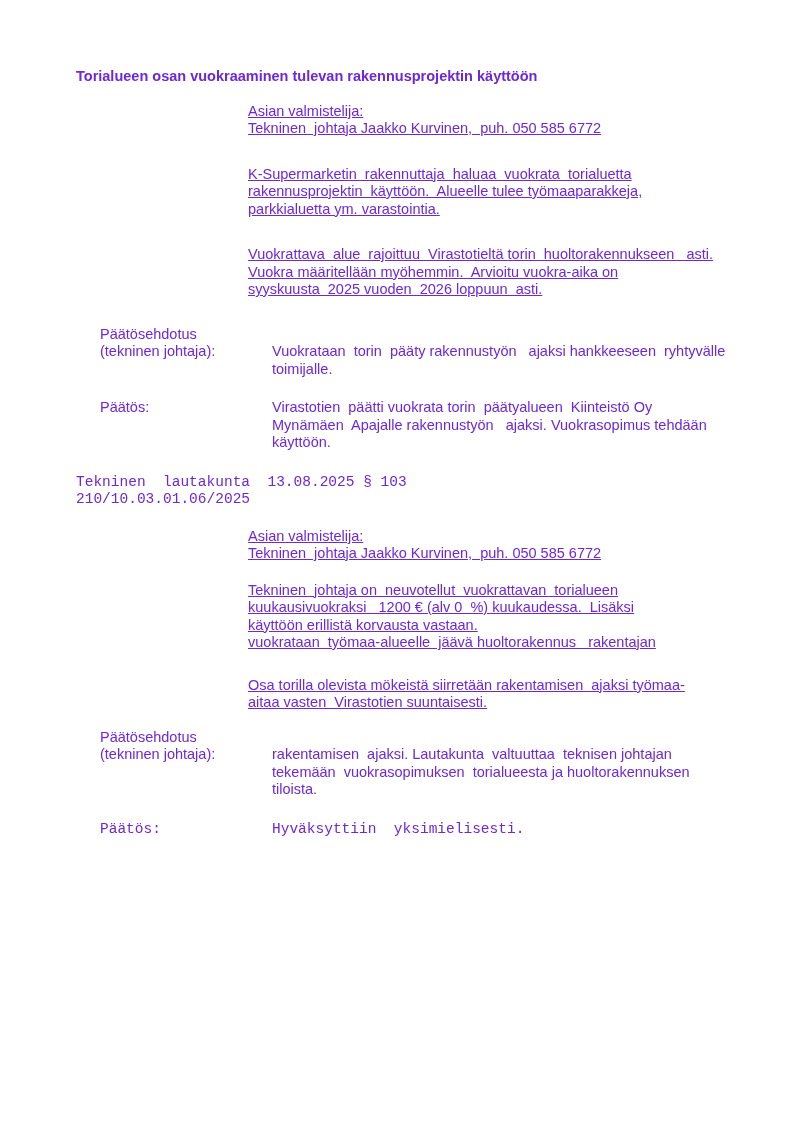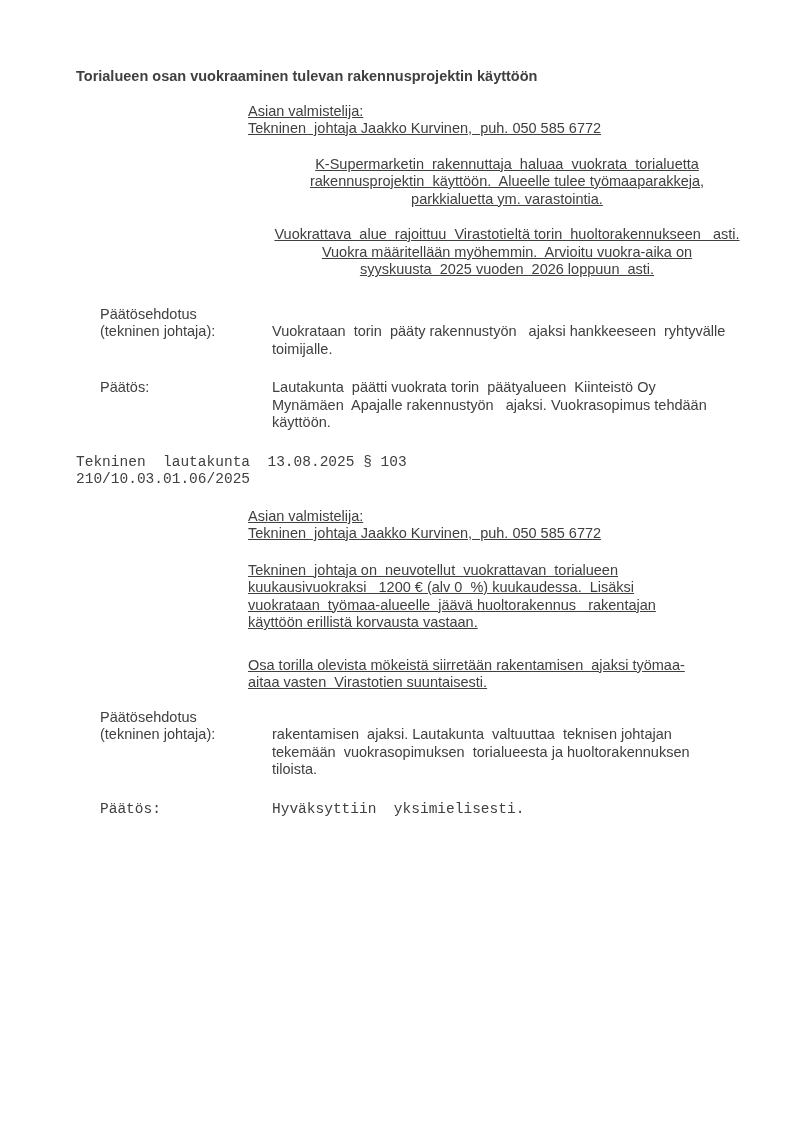--- a/index.html
+++ b/index.html
@@ -7,21 +7,21 @@
     padding: 0;
     background: #ffffff;
   }
   .page {
     position: relative;
     width: 794px;
     height: 1122px;
     box-sizing: border-box;
     padding: 68px 28px 0 76px;
     background: #ffffff;
-    color: #404040;
+    color: #6d28d9;
     font-family: "Liberation Sans", "DejaVu Sans", sans-serif;
     font-size: 14.5px;
     line-height: 17.5px;
     overflow: hidden;
   }
   .line {
     white-space: pre-wrap;
     min-height: 17.5px;
   }
   .doc-title {
@@ -34,21 +34,21 @@
   .cols {
     display: grid;
     grid-template-columns: 172px 1fr;
     align-items: start;
     margin-left: 24px;
   }
   .col-content.offset {
     padding-top: 17.5px;
   }
   .mt17 { margin-top: 17px; }
-  .mt18 { margin-top: 18px; text-align: center; }
+  .mt18 { margin-top: 28px; }
   .mt19 { margin-top: 19px; }
   .mt21 { margin-top: 21px; }
   .mt22 { margin-top: 22px; font-family: Liberation Mono, monospace; }
   .mt25 { margin-top: 25px; }
   .mt27 { margin-top: 27px; }
 </style>
 </head>
 <body>
 
 <div class="page">
@@ -82,41 +82,41 @@
       <div class="line">Vuokrataan  torin  pääty rakennustyön   ajaksi hankkeeseen  ryhtyvälle</div>
       <div class="line">toimijalle.</div>
     </div>
   </div>
 
   <div class="cols mt21">
     <div class="col-label">
       <div class="line">Päätös:</div>
     </div>
     <div class="col-content">
-      <div class="line">Lautakunta  päätti vuokrata torin  päätyalueen  Kiinteistö Oy</div>
+      <div class="line">Virastotien  päätti vuokrata torin  päätyalueen  Kiinteistö Oy</div>
       <div class="line">Mynämäen  Apajalle rakennustyön   ajaksi. Vuokrasopimus tehdään</div>
       <div class="line">käyttöön.</div>
     </div>
   </div>
 
   <div class="mt22">
     <div class="line">Tekninen  lautakunta  13.08.2025 § 103</div>
     <div class="line">210/10.03.01.06/2025</div>
   </div>
 
   <div class="indent mt19">
     <div class="line">Asian valmistelija:</div>
     <div class="line">Tekninen  johtaja Jaakko Kurvinen,  puh. 050 585 6772</div>
   </div>
 
   <div class="indent mt19">
     <div class="line">Tekninen  johtaja on  neuvotellut  vuokrattavan  torialueen</div>
     <div class="line">kuukausivuokraksi   1200 € (alv 0  %) kuukaudessa.  Lisäksi</div>
+    <div class="line">käyttöön erillistä korvausta vastaan.</div>
     <div class="line">vuokrataan  työmaa-alueelle  jäävä huoltorakennus   rakentajan</div>
-    <div class="line">käyttöön erillistä korvausta vastaan.</div>
   </div>
 
   <div class="indent mt25">
     <div class="line">Osa torilla olevista mökeistä siirretään rakentamisen  ajaksi työmaa-</div>
     <div class="line">aitaa vasten  Virastotien suuntaisesti.</div>
   </div>
 
   <div class="cols mt17">
     <div class="col-label">
       <div class="line">Päätösehdotus</div>

